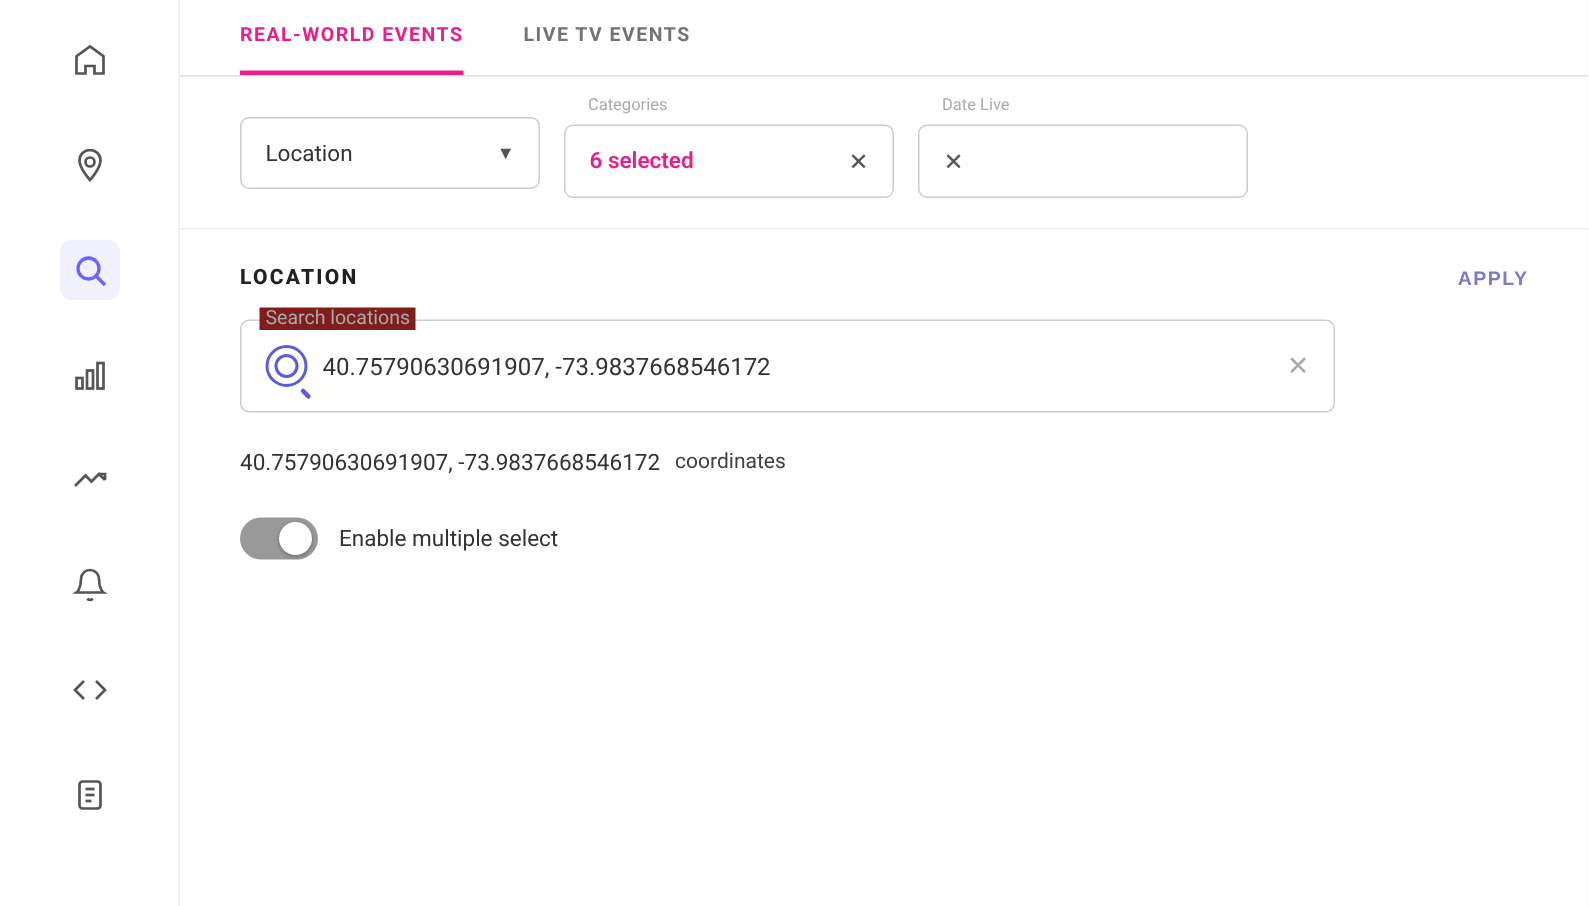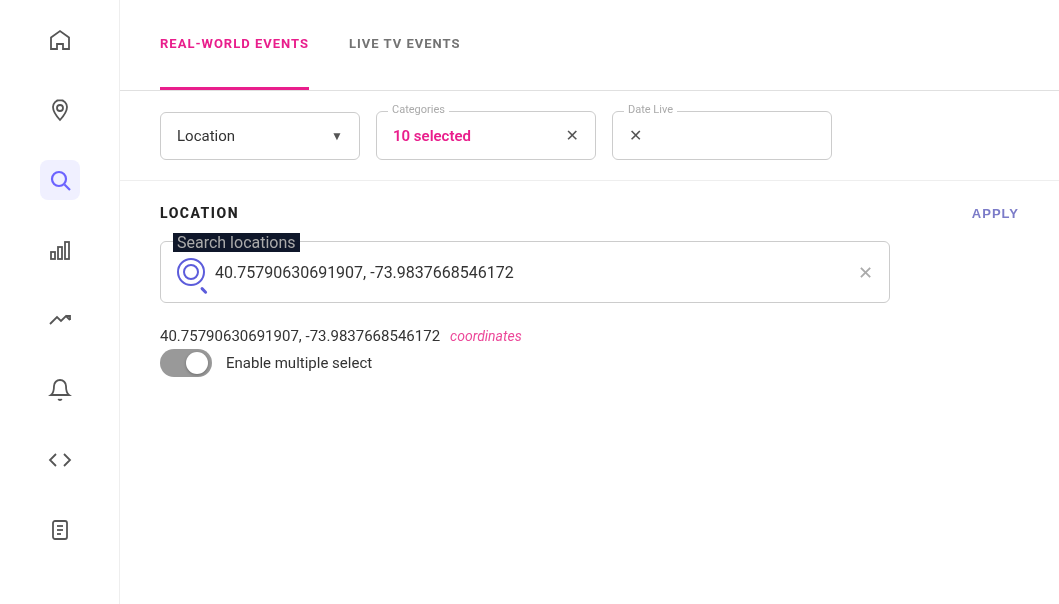--- a/index.html
+++ b/index.html
@@ -55,21 +55,21 @@
     
     .tabs {
       display: flex;
       align-items: center;
       padding: 0 40px;
       border-bottom: 1px solid #e0e0e0;
       gap: 40px;
       flex-shrink: 0;
     }
     .tab {
-      padding: 36px 0;
+      padding: 16px 0;
       font-size: 13px;
       font-weight: 700;
       letter-spacing: 1px;
       cursor: pointer;
       border-bottom: 3px solid transparent;
       text-transform: uppercase;
     }
     .tab.active {
       color: #e91e8c;
       border-bottom-color: #e91e8c;
@@ -101,27 +101,28 @@
       color: #333;
     }
     .filter-dropdown .chevron {
       margin-left: 12px;
       color: #555;
       font-size: 12px;
     }
 
     .filter-chip {
       display: flex;
-      align-items: center;
+      align-items: flex-start;
       border: 1.5px solid #ccc;
       border-radius: 6px;
       padding: 14px 16px;
       gap: 16px;
       background: #fff;
       min-width: 220px;
+      margin-top: 12px;
     }
     .filter-chip .label {
       font-size: 11px;
       color: #aaa;
       position: absolute;
       top: -8px;
       left: 12px;
       background: #fff;
       padding: 0 4px;
     }
@@ -180,23 +181,23 @@
       border: 1.5px solid #ccc;
       border-radius: 6px;
       padding: 16px 16px 16px 16px;
       background: #fff;
       max-width: 730px;
     }
     .search-location-label {
       position: absolute;
       top: -9px;
       left: 12px;
-      background: #0f172a;
+      background: #7f1d1d;
       padding: 0 4px;
-      font-size: 16px;
+      font-size: 13px;
       color: #aaa;
     }
     .search-location-inner {
       display: flex;
       align-items: center;
       gap: 10px;
     }
     .search-icon-circle {
       width: 28px;
       height: 28px;
@@ -243,28 +244,28 @@
       gap: 10px;
       margin-top: 20px;
       padding: 4px 0;
     }
     .coordinates-text {
       font-size: 15px;
       color: #333;
     }
     .coordinates-label {
       font-size: 14px;
-      color: #ec4899;
-      font-style: italic;
+      color: #404040;
     }
 
     .toggle-row {
       display: flex;
       align-items: center;
       gap: 14px;
+      margin-top: 24px;
     }
     .toggle {
       width: 52px;
       height: 28px;
       background: #999;
       border-radius: 14px;
       position: relative;
       cursor: pointer;
     }
     .toggle .knob {
@@ -348,21 +349,21 @@
   <div class="filters-row">
 
     <div class="filter-dropdown">
       <span>Location</span>
       <span class="chevron">▼</span>
     </div>
 
     <div class="filter-chip-wrapper">
       <div class="filter-chip">
         <span class="label">Categories</span>
-        <span class="chip-value">10 selected</span>
+        <span class="chip-value">6 selected</span>
         <span class="chip-clear">✕</span>
       </div>
     </div>
 
     <div class="filter-chip-wrapper">
       <div class="filter-chip">
         <span class="label">Date Live</span>
         <span class="chip-clear">✕</span>
       </div>
     </div>

